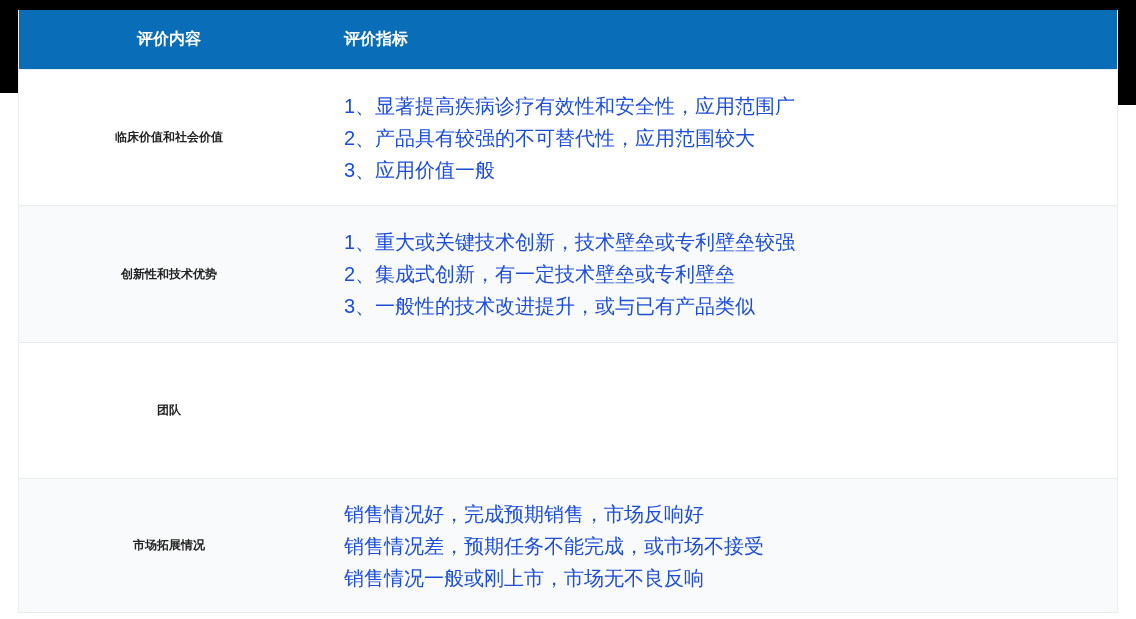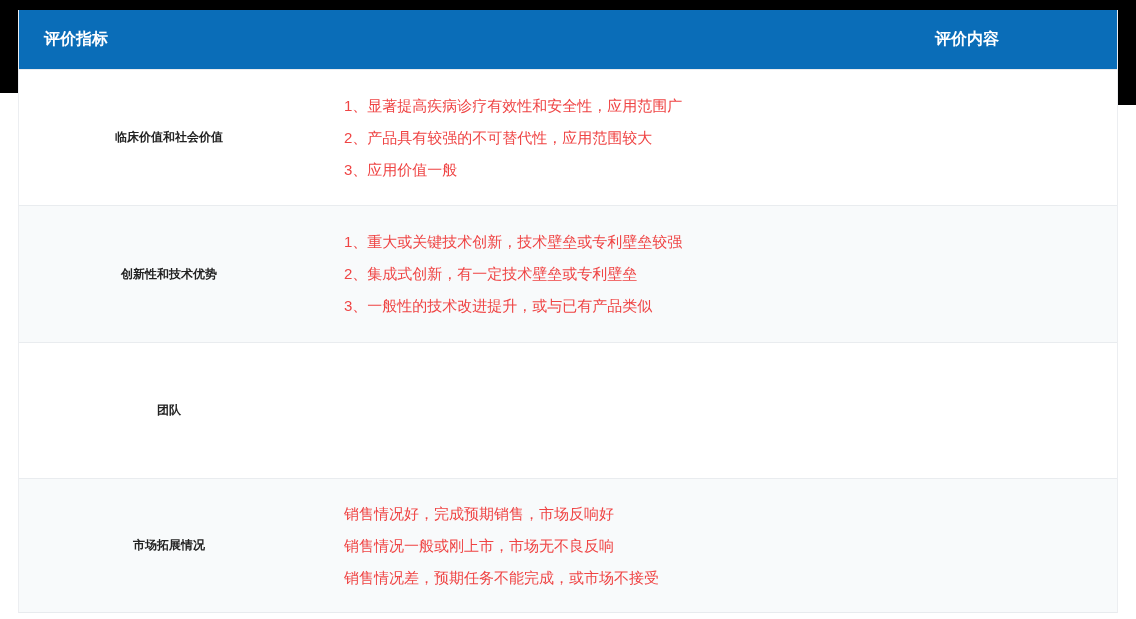--- a/index.html
+++ b/index.html
@@ -45,42 +45,42 @@
   .t-row .cat-cell {
     width: 300px; flex: 0 0 300px;
     text-align: center;
     font-size: 12px; font-weight: 700; color: #222222;
   }
   .t-row .ind-cell {
     flex: 1 1 auto;
     padding: 20px 20px 20px 25px;
   }
   .ind-line {
-    font-size: 15px;
+    font-size: 20px;
     line-height: 32px;
-    color: #ef4444;
+    color: #1d4ed8;
     white-space: nowrap;
   }
   .r1 { height: 136px; }
   .r2 { height: 137px; }
   .r3 { height: 136px; }
   .r4 { height: 134px; }
 </style>
 </head>
 <body>
 
 <div class="edge edge-top"></div>
 <div class="edge edge-left"></div>
 <div class="edge edge-right"></div>
 
 <div class="eval-table">
 
   <div class="t-header">
+    <div class="h-cell col-content">评价内容</div>
     <div class="h-cell col-indicator">评价指标</div>
-    <div class="h-cell col-content">评价内容</div>
   </div>
 
   <div class="t-row r1">
     <div class="cat-cell">临床价值和社会价值</div>
     <div class="ind-cell">
       <div class="ind-line">1、显著提高疾病诊疗有效性和安全性，应用范围广</div>
       <div class="ind-line">2、产品具有较强的不可替代性，应用范围较大</div>
       <div class="ind-line">3、应用价值一般</div>
     </div>
   </div>
@@ -95,18 +95,18 @@
   </div>
 
   <div class="t-row r3">
     <div class="cat-cell">团队</div>
   </div>
 
   <div class="t-row r4 stripe">
     <div class="cat-cell">市场拓展情况</div>
     <div class="ind-cell">
       <div class="ind-line">销售情况好，完成预期销售，市场反响好</div>
+      <div class="ind-line">销售情况差，预期任务不能完成，或市场不接受</div>
       <div class="ind-line">销售情况一般或刚上市，市场无不良反响</div>
-      <div class="ind-line">销售情况差，预期任务不能完成，或市场不接受</div>
     </div>
   </div>
 
 </div>
 
 </body></html>

